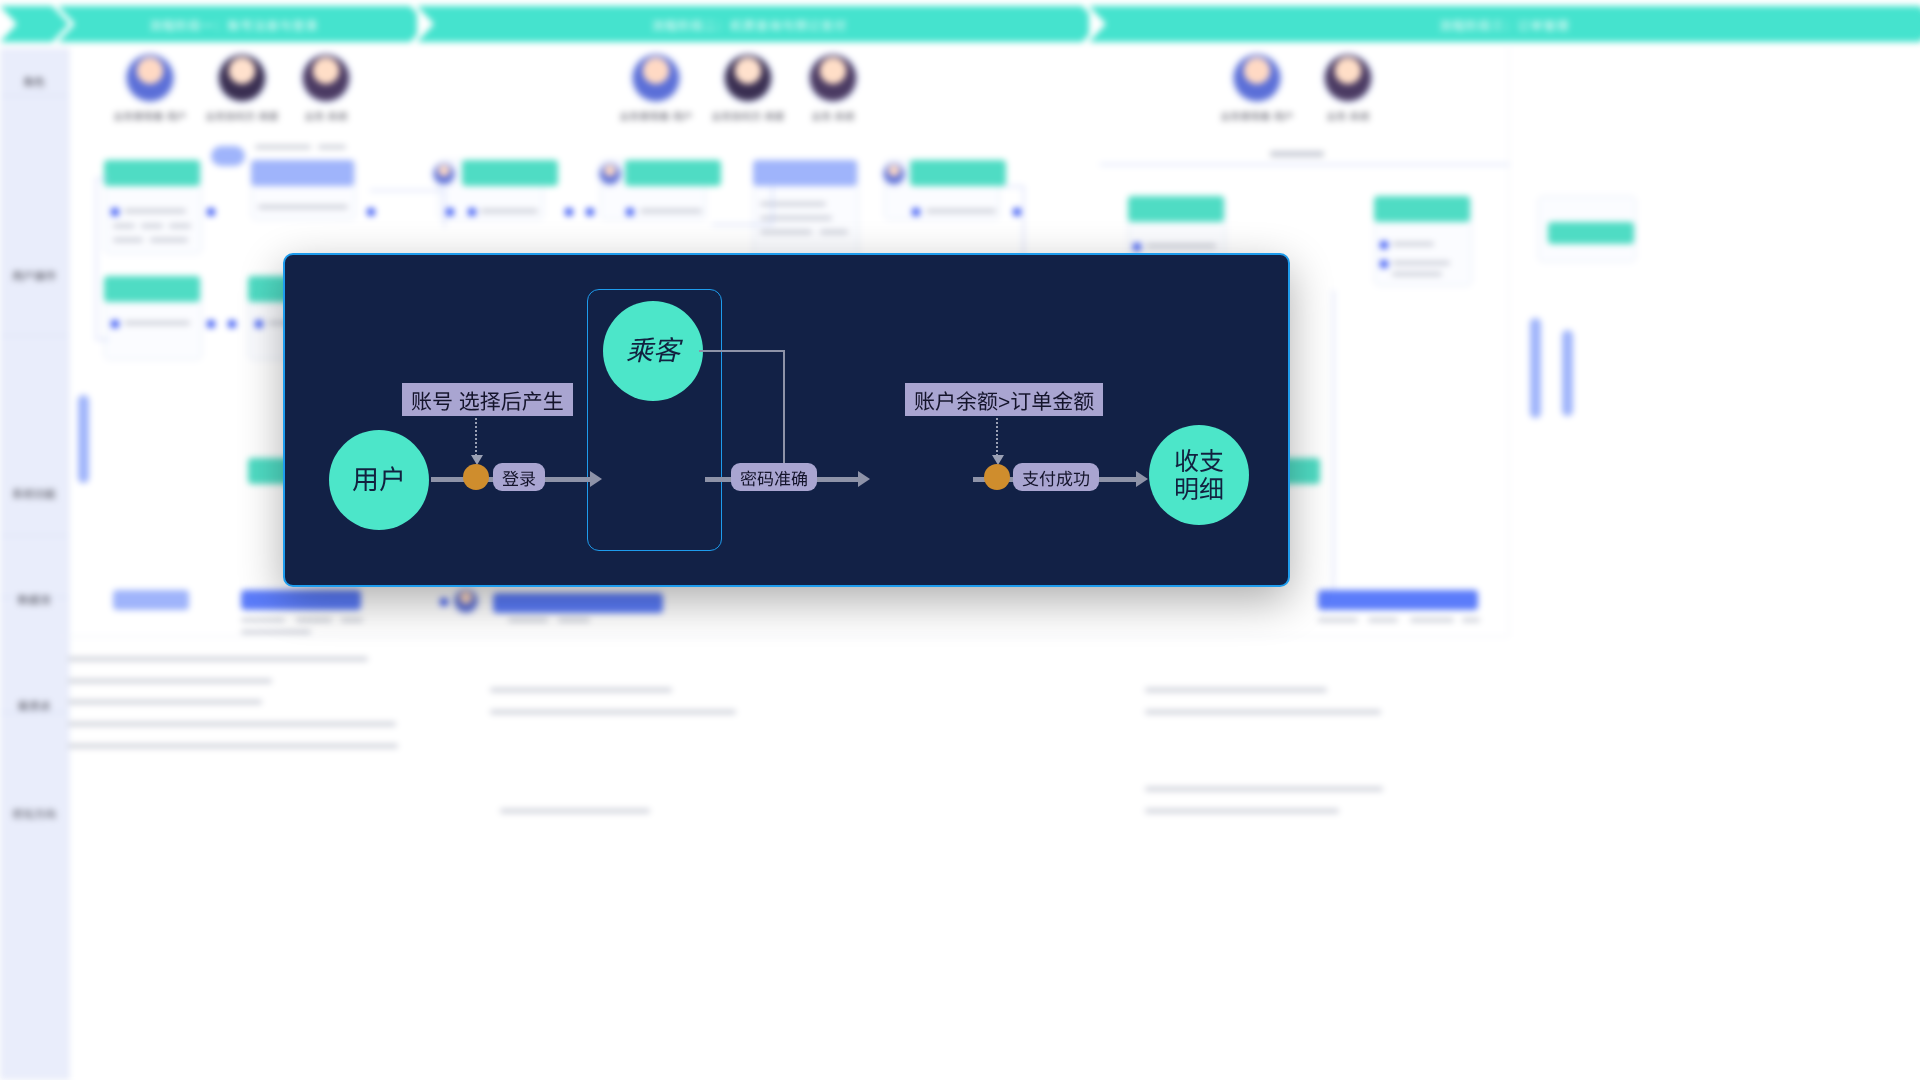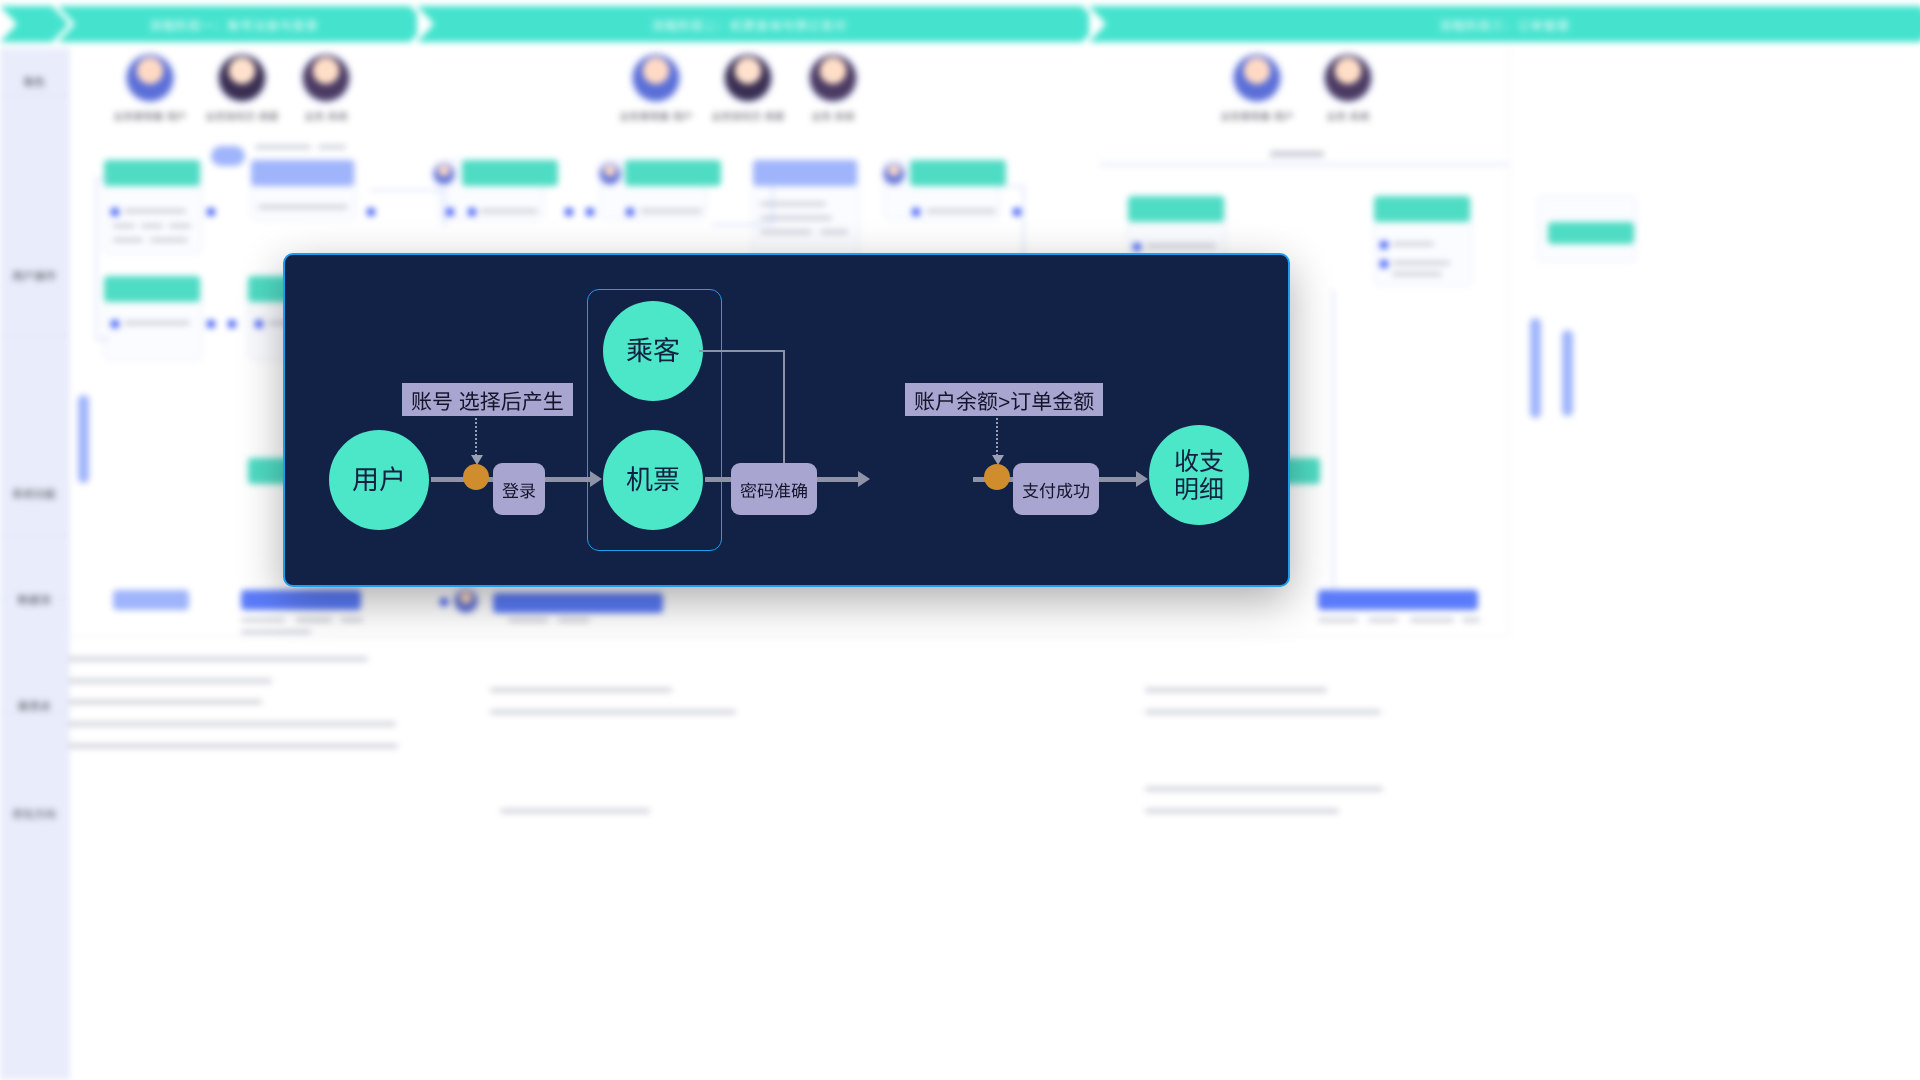--- a/index.html
+++ b/index.html
@@ -82,21 +82,21 @@
     position:absolute;border-radius:50%;
     background:#4ce6c9;color:#12213f;
     display:flex;align-items:center;justify-content:center;text-align:center;
     font-size:27px;line-height:1.12;font-weight:400;
   }
   .circ.two{font-size:25px;}
   .pill{
     position:absolute;background:#a9a5d1;color:#14142b;
     border-radius:9px;font-size:17px;
     display:flex;align-items:center;justify-content:center;
-    white-space:nowrap;padding:12px 9px;height:28px;
+    white-space:nowrap;padding:0 9px;height:28px;
   }
   .cond{
     position:absolute;background:#a9a5d1;color:#14142b;
     font-size:21px;height:33px;padding:0 9px;
     display:flex;align-items:center;justify-content:center;white-space:nowrap;
   }
   .gate{
     position:absolute;width:26px;height:26px;border-radius:50%;
     background:#cf8d2d;
   }
@@ -313,27 +313,24 @@
 </div>
 
 <div id="overlay">
 
   <div class="subgroup" style="left:302px;top:34px;width:133px;height:260px;"></div>
 
   <div class="circ" style="left:44px;top:175px;width:100px;height:100px;">
     <span>用户</span>
   </div>
 
-  <div class="circ" style="left:318px;top:46px;width:100px;height:100px;">
+  <div class="circ" style="left:318px;top:46px;width:100px;height:100px;font-style:italic;">
     <span>乘客</span>
   </div>
 
-  <div class="circ" style="left:318px;top:175px;width:100px;height:100px;">
-    <span>机票</span>
-  </div>
 
 
   <div class="circ two" style="left:864px;top:170px;width:100px;height:100px;flex-direction:column;">
     <span>收支</span>
     <span>明细</span>
   </div>
 
   <div class="harrow" style="left:146px;top:222px;width:160px;"></div>
   <div class="harrow" style="left:420px;top:222px;width:154px;"></div>
   <div class="harrow" style="left:688px;top:222px;width:164px;"></div>

